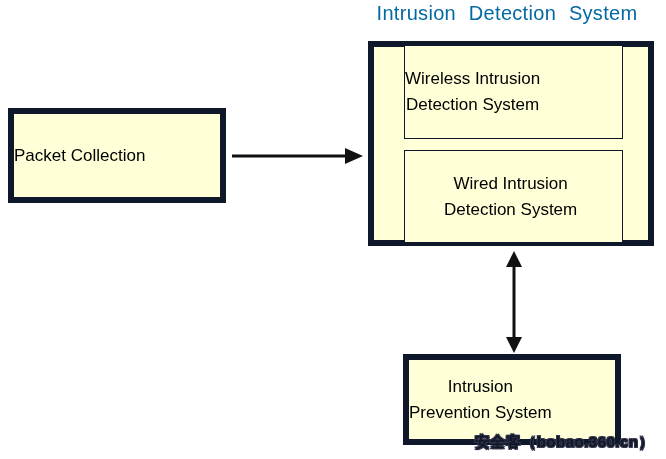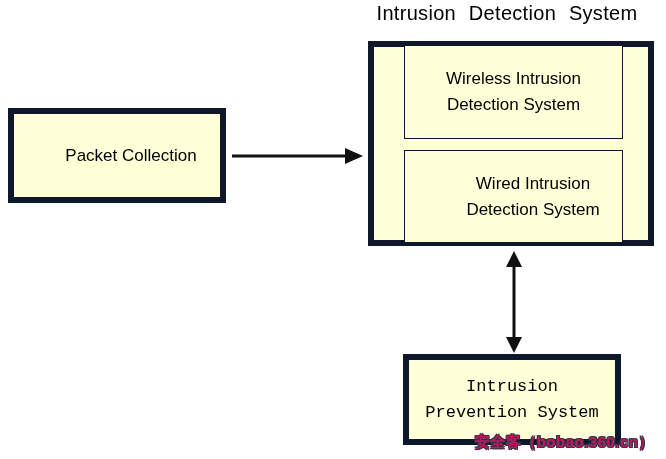--- a/index.html
+++ b/index.html
@@ -15,61 +15,60 @@
     background: #ffffff;
     overflow: hidden;
   }
   .diagram-title {
     position: absolute;
     left: 348px;
     top: 2px;
     width: 318px;
     text-align: center;
     font-size: 20px;
-    color: #000000;
+    color: #0369a1;
     letter-spacing: 0.3px;
     word-spacing: 7px;
     white-space: nowrap;
   }
   .box {
     position: absolute;
     box-sizing: border-box;
     background: #FFFFD8;
     border: 6px solid #0f172a;
     display: flex;
     align-items: center;
-    justify-content: center;
     text-align: center;
   }
   .box .label {
     font-size: 17px;
     line-height: 26px;
     color: #000000;
   }
   .box .label span { display: block; }
-  .pcs   { left: 8px;   top: 108px; width: 218px; height: 95px; padding-left: 28px;  }
+  .pcs   { left: 8px;   top: 108px; width: 218px; height: 95px;  }
   .group { left: 368px; top: 41px;  width: 286px; height: 205px; }
   .inner { border-width: 1px; }
   .wids  { left: 404px; top: 45px;  width: 219px; height: 94px;  }
   .wired { left: 404px; top: 150px; width: 219px; height: 93px; padding-left: 39px;  }
-  .ips   { left: 403px; top: 354px; width: 218px; height: 91px; font-family: Liberation Mono, monospace;  }
+  .ips   { left: 403px; top: 354px; width: 218px; height: 91px;  }
   .arrows {
     position: absolute;
     left: 0; top: 0;
     width: 666px;
     height: 459px;
     pointer-events: none;
   }
   .watermark {
     position: absolute;
     right: 12px;
     top: 433px;
     font-size: 15px;
     font-weight: bold;
-    color: #be185d;
+    color: #0f172a;
     white-space: nowrap;
     text-shadow:
       -1px -1px 0 #35354a,
        1px -1px 0 #35354a,
       -1px  1px 0 #35354a,
        1px  1px 0 #35354a;
     letter-spacing: 0.5px;
   }
 </style>
 </head>

